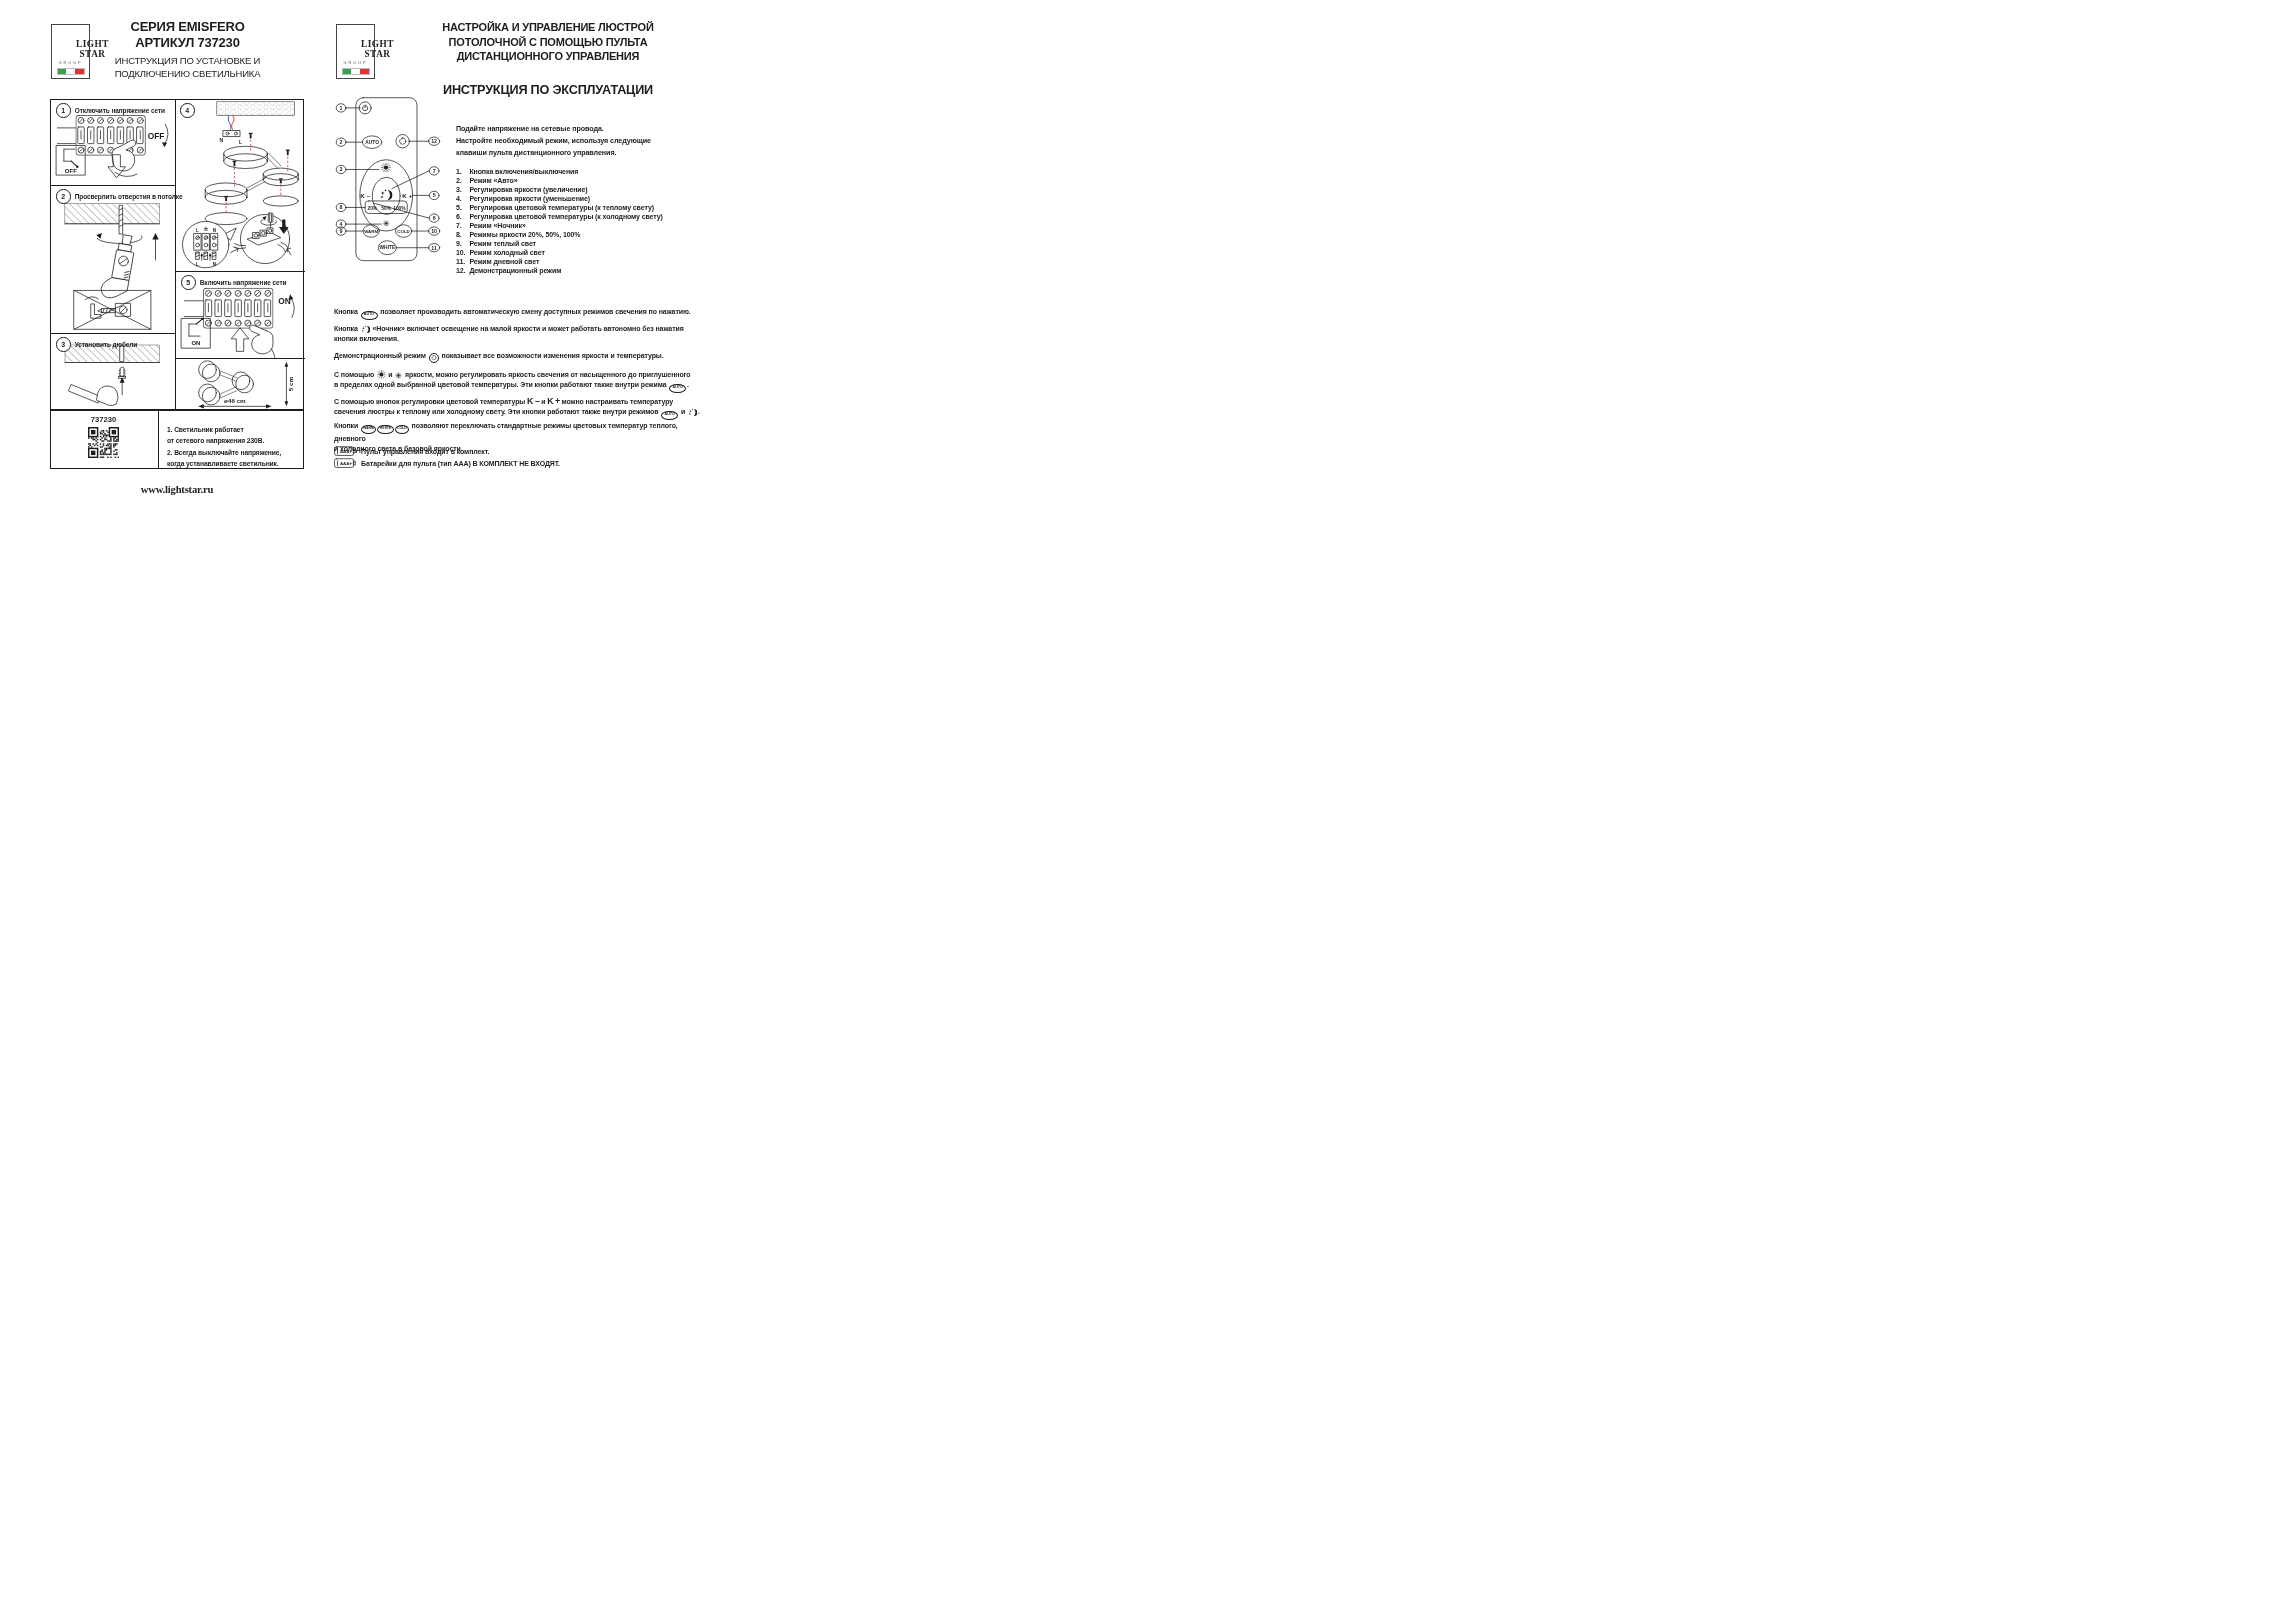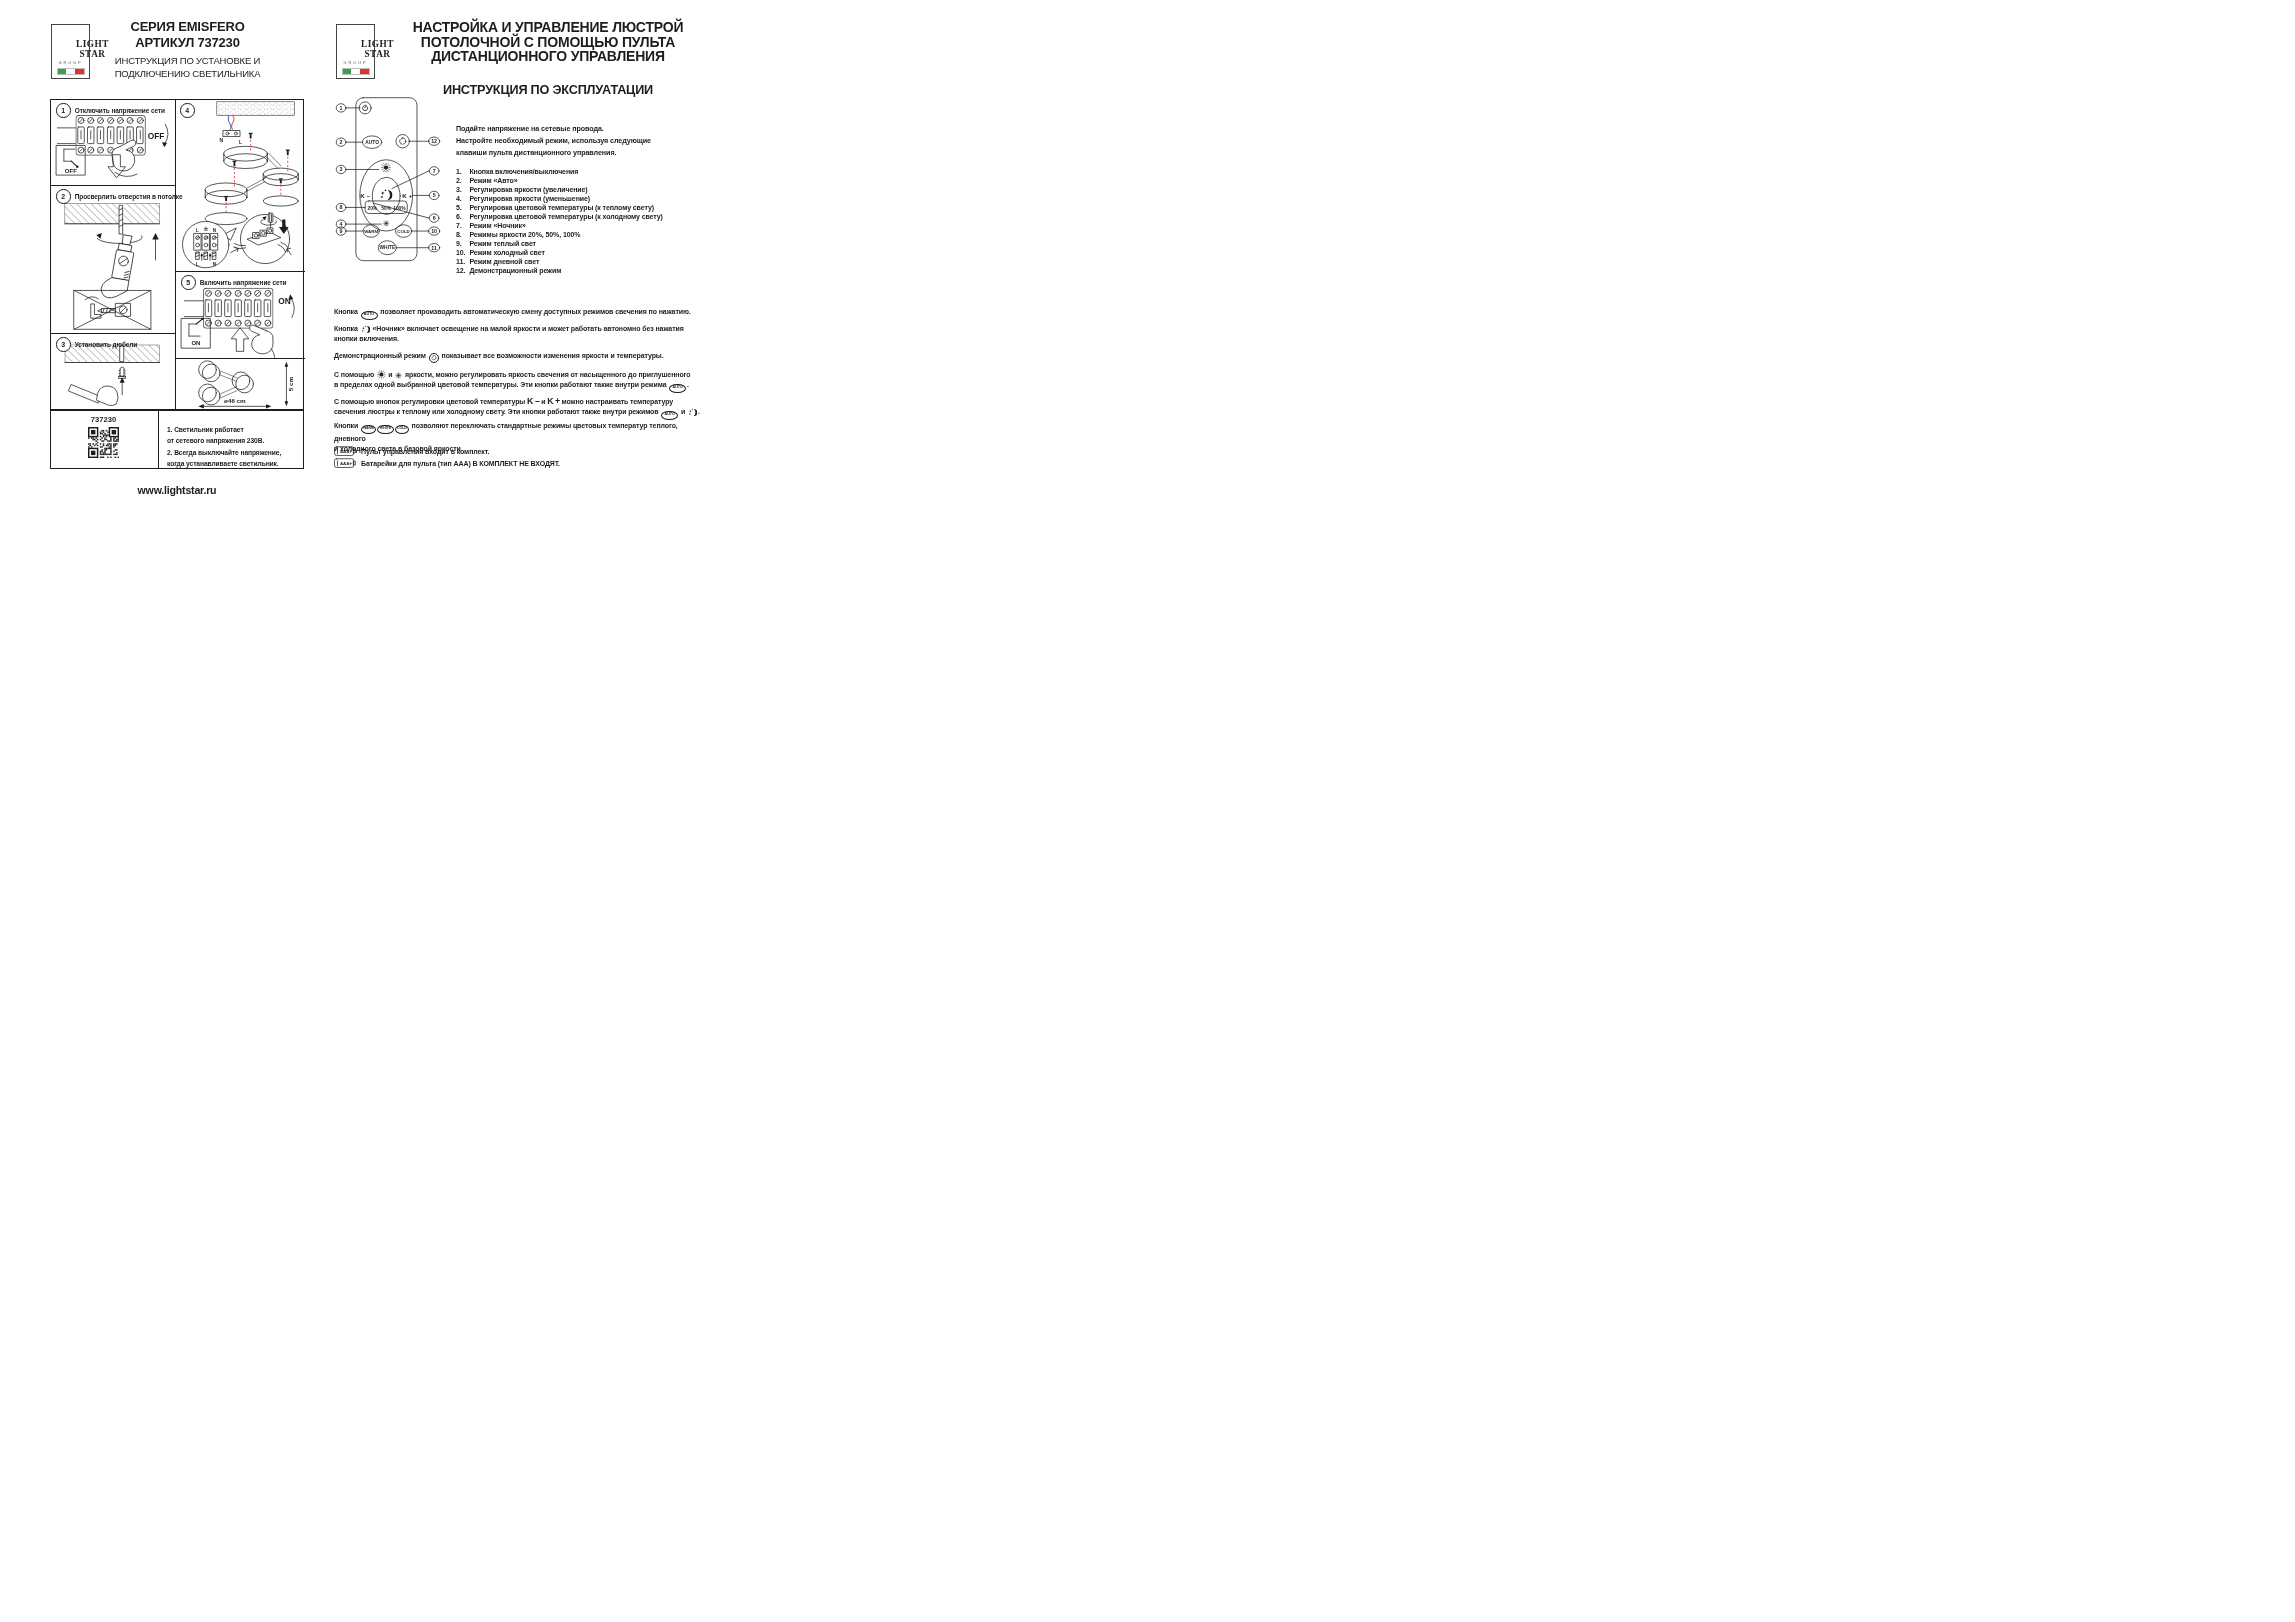--- a/index.html
+++ b/index.html
@@ -10,21 +10,21 @@
   
   .logo{position:absolute;width:39px;height:55px;border:0.9px solid #444;background:#fff;
         display:flex;flex-direction:column;align-items:center;justify-content:flex-end;padding-bottom:3.2px;box-sizing:border-box;}
   .logo .l1,.logo .l2{font-family:"Liberation Serif",serif;font-size:9.3px;font-weight:700;letter-spacing:0.5px;line-height:9.3px;color:#222;margin-left:44px;}
   .logo .l3{font-size:3.9px;letter-spacing:1.9px;color:#555;margin-top:1.9px;line-height:4.6px;}
   .flag{width:26px;height:5.1px;border:0.5px solid #bbb;margin-top:2.3px;display:flex;}
   .flag i{flex:1;} .flag i:nth-child(1){background:#35a347;} .flag i:nth-child(2){background:#fff;} .flag i:nth-child(3){background:#e23131;}
   
   .h-left{position:absolute;left:104px;top:19.4px;width:167px;text-align:center;font-weight:700;font-size:13px;line-height:15.3px;letter-spacing:-0.2px;}
   .h-left-sub{position:absolute;left:95px;top:55px;width:185px;text-align:center;font-weight:400;font-size:9.5px;line-height:12.5px;letter-spacing:-0.2px;}
-  .h-right{position:absolute;left:407px;top:20.4px;width:282px;text-align:center;font-weight:700;font-size:14px;line-height:14.3px;letter-spacing:-0.2px;}
+  .h-right{position:absolute;left:407px;top:20.4px;width:282px;text-align:center;font-weight:700;font-size:11px;line-height:14.3px;letter-spacing:-0.2px;}
   .h-right-sub{position:absolute;left:407px;top:68px;width:282px;text-align:center;font-weight:700;font-size:12.7px;letter-spacing:-0.2px;margin-top:15px;}
   
   .stephead{position:absolute;display:flex;align-items:center;gap:4.2px;z-index:3;}
   .numcirc{width:12.5px;height:12.5px;border:0.8px solid #1d1d1b;border-radius:50%;display:flex;align-items:center;justify-content:center;
            font-weight:700;font-size:7px;background:#fff;flex:0 0 auto;}
   .steplabel{font-weight:700;font-size:6.5px;letter-spacing:-0.1px;white-space:nowrap;}
   
   .rtext{font-weight:700;letter-spacing:-0.1px;color:#1d1d1b;}
   .intro{position:absolute;left:456px;top:123px;font-size:7.2px;line-height:11.8px;}
   .list{position:absolute;left:456px;top:168px;font-size:7px;}
@@ -39,21 +39,21 @@
   .circ{display:inline-flex;align-items:center;justify-content:center;width:10.2px;height:10.2px;border:0.7px solid #1d1d1b;
         border-radius:50%;vertical-align:-2.8px;margin:0 0.9px;box-sizing:border-box;}
   .batrow{position:absolute;left:334px;display:flex;align-items:center;gap:5.1px;font-size:7px;font-weight:700;letter-spacing:-0.1px;}
   
   svg .s{stroke:#1d1d1b;fill:none;stroke-width:1.6;stroke-linecap:round;stroke-linejoin:round;}
   svg .f{fill:#1d1d1b;stroke:none;}
   svg .w{fill:#fff;}
   svg .t{font-family:"Liberation Sans",sans-serif;font-weight:700;fill:#1d1d1b;}
   .notes{position:absolute;left:167px;top:424px;font-size:6.7px;line-height:11.3px;font-weight:600;letter-spacing:-0.1px;}
   .article{position:absolute;left:50px;top:415px;width:107px;text-align:center;font-weight:700;font-size:7.6px;}
-  .footer{position:absolute;left:50px;top:484px;width:254px;text-align:center;font-weight:700;font-size:10.6px;letter-spacing:-0.2px;}
+  .footer{position:absolute;left:50px;top:484px;width:254px;text-align:center;font-weight:700;font-size:10.6px;letter-spacing:-0.2px;font-family:Liberation Serif, serif;}
 </style>
 </head>
 <body>
 
 <svg width="0" height="0" style="position:absolute">
   <defs>
     <symbol id="ic-power" viewBox="0 0 20 20">
       <path d="M6.6,4.6 A7,7 0 1 0 13.4,4.6" fill="none" stroke="#1d1d1b" stroke-width="2.4" stroke-linecap="round"></path>
       <line x1="10" y1="1.5" x2="10" y2="9" stroke="#1d1d1b" stroke-width="2.4" stroke-linecap="round"></line>
     </symbol>

